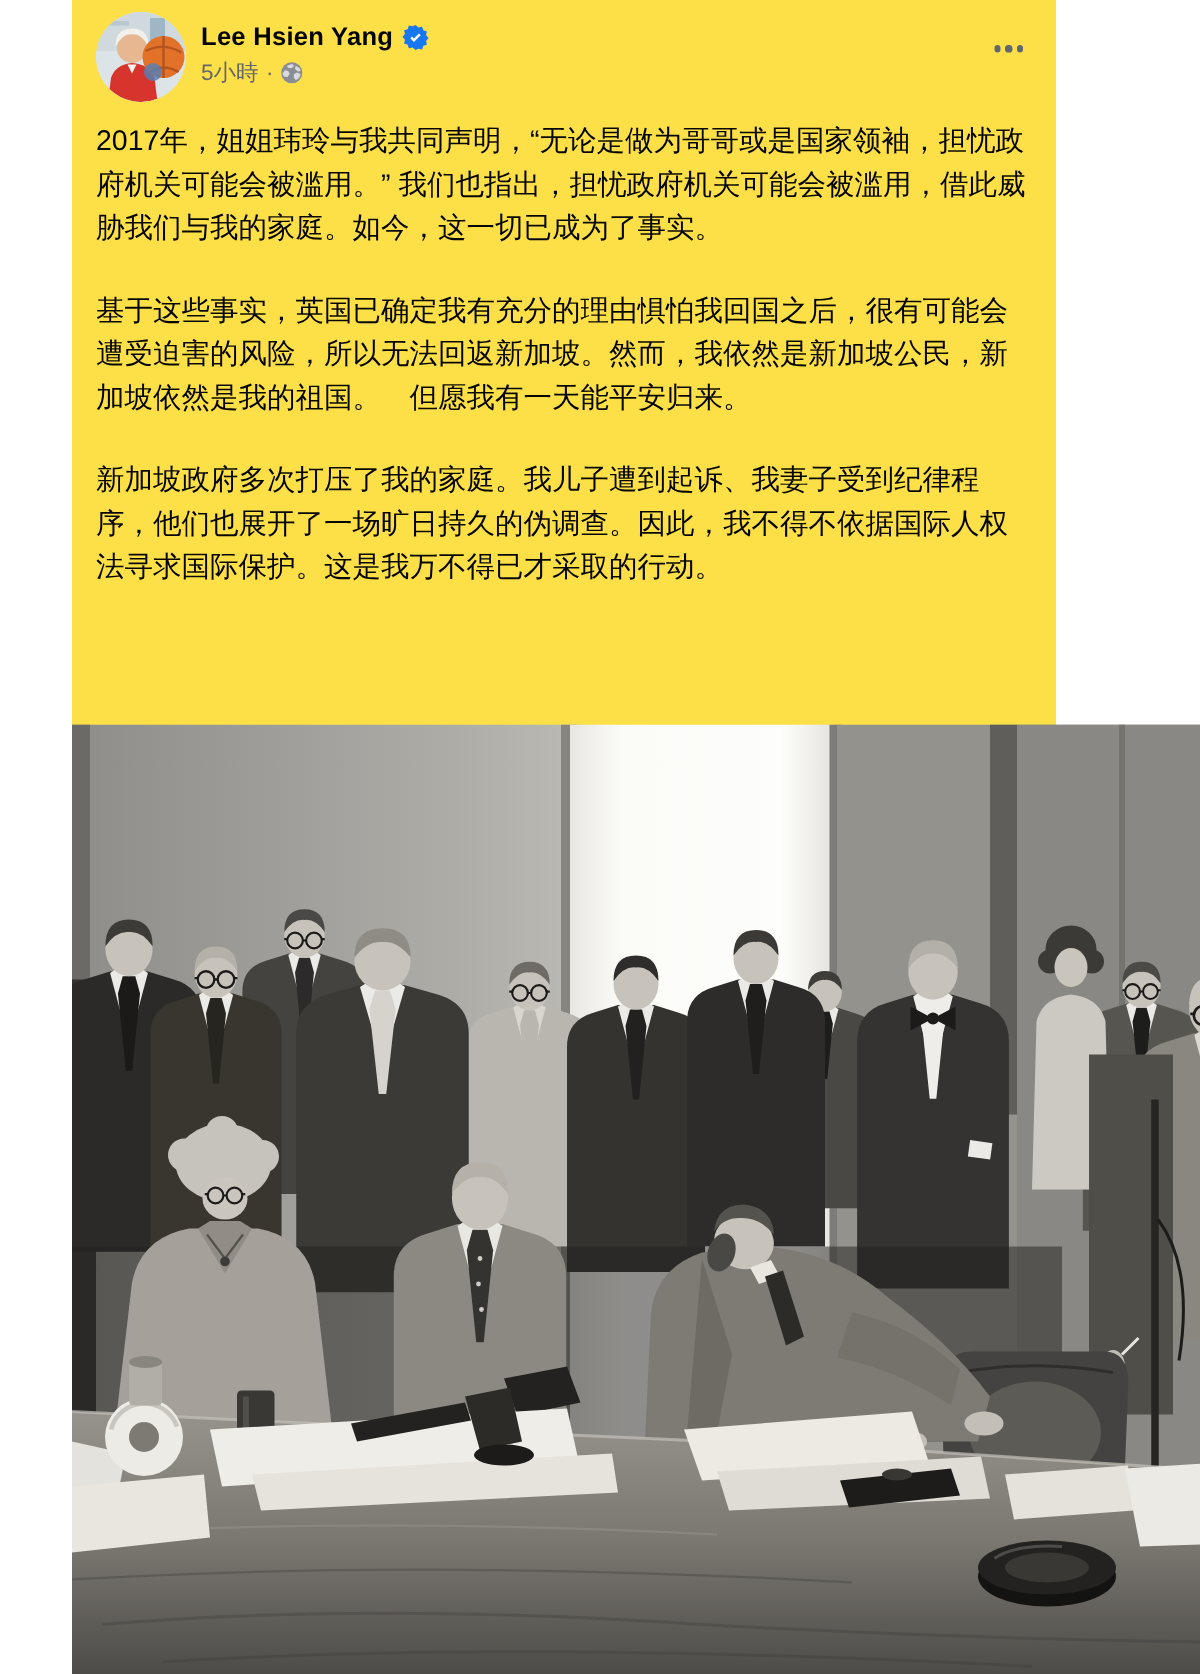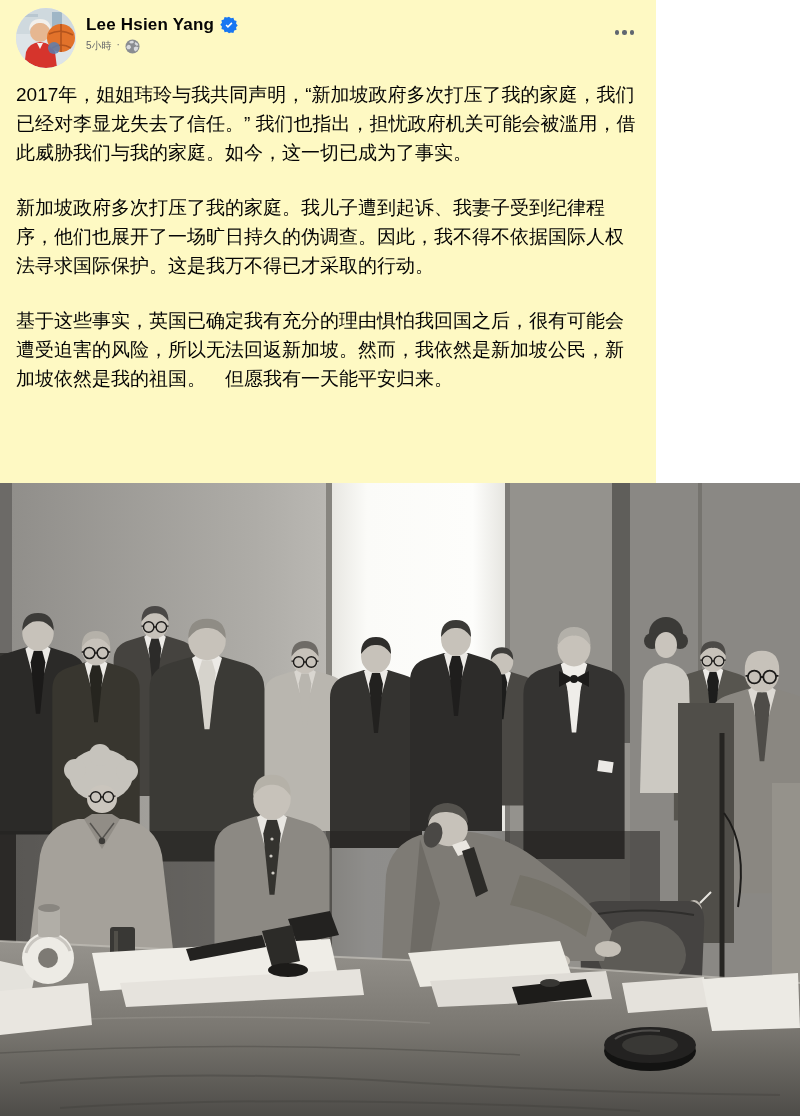--- a/index.html
+++ b/index.html
@@ -1,28 +1,28 @@
 <!DOCTYPE html>
 <html><head>
 <meta charset="utf-8">
 <style>
   html,body{margin:0;padding:0;}
   body{
     width:800px;height:1116px;overflow:hidden;background:#fff;
     font-family:"Liberation Sans","DejaVu Sans",sans-serif;color:#050505;
   }
-  .post{width:656px;height:1116px;position:relative;background:#fef9c3;}
+  .post{width:656px;height:1116px;position:relative;background:#fde047;margin-left:48px;}
   
   .header{display:flex;align-items:flex-start;padding:8px 16px 0;position:relative;}
   .avatar{width:60px;height:60px;border-radius:50%;overflow:hidden;flex:0 0 60px;cursor:pointer;background:#d8e0e5;}
   .avatar svg{display:block;}
   .hmeta{margin-left:10px;padding-top:7px;}
   .name-row{display:flex;align-items:center;gap:6px;}
   .name{font-size:17px;font-weight:bold;letter-spacing:.2px;cursor:pointer;}
-  .sub-row{display:flex;align-items:flex-start;gap:5px;color:#65676b;font-size:10px;margin-top:4px;}
+  .sub-row{display:flex;align-items:center;gap:5px;color:#65676b;font-size:15px;margin-top:4px;}
   .dot-sep{color:#65676b;}
   .more{position:absolute;right:18px;top:22px;display:flex;gap:3px;padding:8px 4px;cursor:pointer;border:none;background:none;}
   .more i{width:4.5px;height:4.5px;border-radius:50%;background:#606770;display:block;}
   
   .post-text{padding:12px 16px 0;font-size:19px;line-height:29px;color:#050505;}
   .post-text p{margin:0 0 26px;}
   .post-text p:last-child{margin-bottom:12px;}
   
   figure.photo{margin:0;width:800px;height:633px;cursor:pointer;position:absolute;left:0;bottom:0;}
   figure.photo svg{display:block;}
@@ -76,23 +76,23 @@
     </div>
 
     <button class="more" aria-label="More options">
       <i></i>
       <i></i>
       <i></i>
     </button>
   </div>
 
   <div class="post-text">
-    <p>2017年，姐姐玮玲与我共同声明，“新加坡政府多次打压了我的家庭，我们已经对李显龙失去了信任。” 我们也指出，担忧政府机关可能会被滥用，借此威胁我们与我的家庭。如今，这一切已成为了事实。</p>
+    <p>2017年，姐姐玮玲与我共同声明，“无论是做为哥哥或是国家领袖，担忧政府机关可能会被滥用。” 我们也指出，担忧政府机关可能会被滥用，借此威胁我们与我的家庭。如今，这一切已成为了事实。</p>
+    <p>基于这些事实，英国已确定我有充分的理由惧怕我回国之后，很有可能会遭受迫害的风险，所以无法回返新加坡。然而，我依然是新加坡公民，新加坡依然是我的祖国。　但愿我有一天能平安归来。</p>
     <p>新加坡政府多次打压了我的家庭。我儿子遭到起诉、我妻子受到纪律程序，他们也展开了一场旷日持久的伪调查。因此，我不得不依据国际人权法寻求国际保护。这是我万不得已才采取的行动。</p>
-    <p>基于这些事实，英国已确定我有充分的理由惧怕我回国之后，很有可能会遭受迫害的风险，所以无法回返新加坡。然而，我依然是新加坡公民，新加坡依然是我的祖国。　但愿我有一天能平安归来。</p>
   </div>
 
   <figure class="photo" aria-label="Black-and-white historical photograph of a signing ceremony: a balding man leans over a large wooden conference table signing documents, with a seated woman and a seated man in a light suit beside him, an empty leather chair, and about a dozen men in dark suits standing watching in front of a bright window.">
     <svg width="800" height="633" viewBox="0 0 800 633">
       <defs>
         <linearGradient id="wallL" x1="0" y1="0" x2="1" y2="0">
           <stop offset="0" stop-color="#8f8d89"></stop>
             <stop offset=".75" stop-color="#aeaca7"></stop>
             <stop offset="1" stop-color="#bcbab5"></stop>
         </linearGradient>

